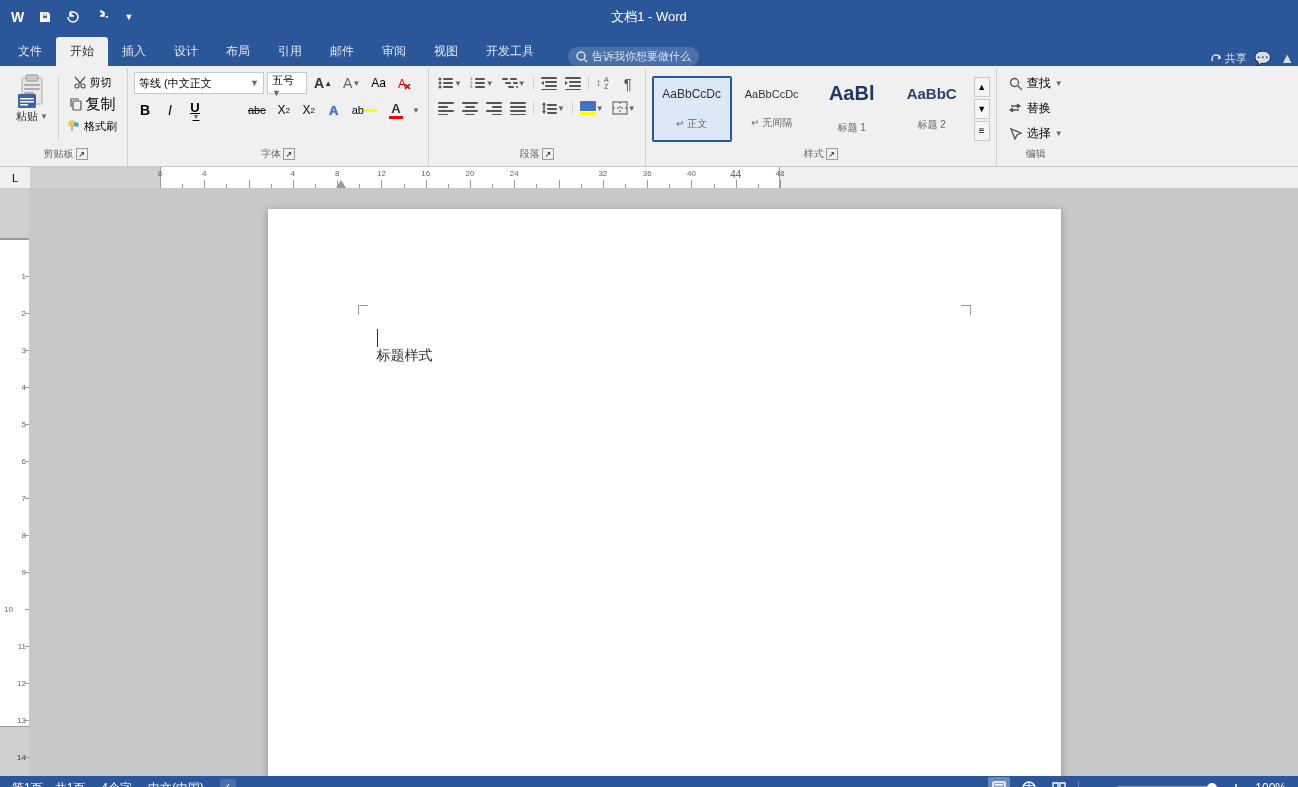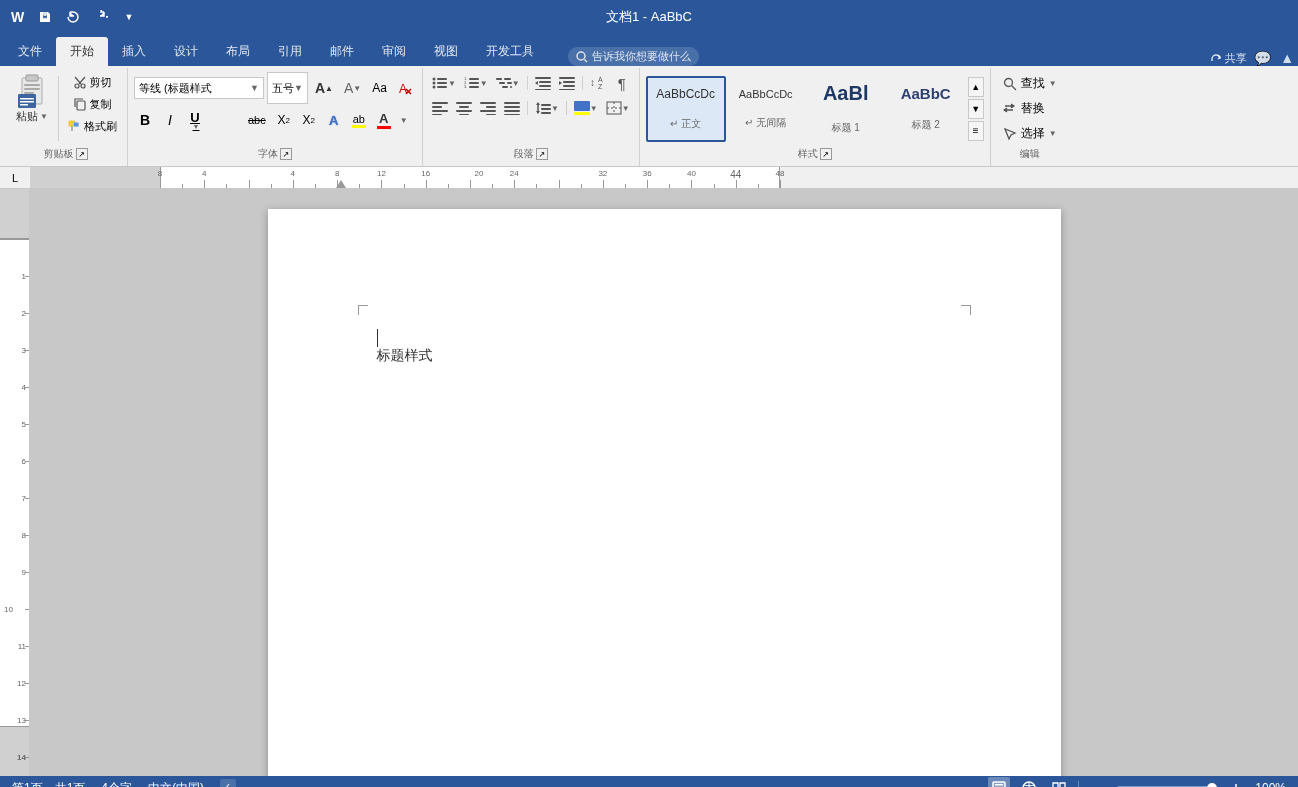--- a/index.html
+++ b/index.html
@@ -123,21 +123,21 @@
           <path d="M12 7a5 5 0 10-5-5h3"></path>
           <polyline points="10,2 10,6 6,6" fill="white" stroke="white"></polyline>
         </svg>
     </div>
     <div class="qat-btn">
       <span style="color:white;font-size:9px;">▼</span>
     </div>
   </div>
 
   <div id="title-center">
-    <span>文档1 - AaBbC</span>
+    <span>文档1 - Word</span>
   </div>
 
 </div>
 
 <div id="ribbon">
   <div id="ribbon-tabs">
     <div class="ribbon-tab">文件</div>
     <div class="ribbon-tab active">开始</div>
     <div class="ribbon-tab">插入</div>
     <div class="ribbon-tab">设计</div>
@@ -203,21 +203,21 @@
                 <line x1="2" y1="2" x2="8" y2="9"></line>
                 <line x1="12" y1="2" x2="6" y2="9"></line>
               </svg>
             <span style="font-size:11px;">剪切</span>
           </div>
           <div class="cb-btn" title="复制" style="display:flex;align-items:center;gap:3px;width:auto;padding:0 4px;">
             <svg width="14" height="14" viewBox="0 0 14 14" fill="none" stroke="#555" stroke-width="1.2">
                 <rect x="4" y="4" width="8" height="9" rx="1"></rect>
                 <path d="M2 10V2h8"></path>
               </svg>
-            <span style="font-size:11px;">复制</span>
+            <span style="font-size:15px;">复制</span>
           </div>
           <div class="cb-btn" title="格式刷" style="display:flex;align-items:center;gap:3px;width:auto;padding:0 4px;">
             <svg width="14" height="14" viewBox="0 0 14 14" fill="none" stroke="#555" stroke-width="1.2">
                 <rect x="2" y="2" width="6" height="5" rx="1" fill="#f4c842" stroke="#f4c842"></rect>
                 <path d="M5 7v5" stroke="#888"></path>
                 <path d="M7 4h4v3H7" fill="#4a9fd5" stroke="#4a9fd5"></path>
               </svg>
             <span style="font-size:11px;">格式刷</span>
           </div>
         </div>
@@ -226,24 +226,24 @@
         <span class="ribbon-group-label">剪贴板</span>
         <div class="group-expand">↗</div>
       </div>
     </div>
 
     <div class="ribbon-group" style="min-width:220px;">
       <div class="ribbon-group-content" style="flex-direction:column;gap:3px;">
 
         <div class="font-row">
           <div style="display:flex;align-items:center;border:1px solid #c8c8c8;background:white;height:22px;padding:0 4px;min-width:130px;cursor:pointer;">
-            <span style="font-size:11px;flex:1;">等线 (标题样式</span>
+            <span style="font-size:11px;flex:1;">等线 (中文正文</span>
             <span style="font-size:9px;color:#666;">▼</span>
           </div>
-          <div style="display:flex;align-items:center;border:1px solid #c8c8c8;background:white;height:32px;padding:0 4px;min-width:40px;cursor:pointer;">
+          <div style="display:flex;align-items:flex-start;border:1px solid #c8c8c8;background:white;height:22px;padding:0 4px;min-width:40px;cursor:pointer;flex-direction:column;">
             <span style="font-size:11px;flex:1;">五号</span>
             <span style="font-size:9px;color:#666;">▼</span>
           </div>
           <div class="font-btn" title="增大字体" style="font-size:14px;font-weight:bold;color:#333;">A<span style="font-size:8px;vertical-align:super;">▲</span></div>
           <div class="font-btn" title="减小字体" style="font-size:14px;color:#666;">A<span style="font-size:8px;vertical-align:super;">▼</span></div>
           <div class="font-btn" title="更改大小写">Aa</div>
           <div class="font-btn" title="清除格式">
             <svg width="14" height="14" viewBox="0 0 14 14" fill="none">
                 <text x="1" y="12" font-size="12" fill="#c00">A</text>
                 <line x1="8" y1="8" x2="13" y2="13" stroke="#c00" stroke-width="1.5"></line>
@@ -258,21 +258,21 @@
           <div class="font-btn underline" style="display:flex;flex-direction:column;align-items:center;">
             <span style="font-size:13px;text-decoration:underline;font-weight:bold;">U</span>
             <span class="dropdown-arrow" style="font-size:7px;margin-top:-2px;">▼</span>
           </div>
           <div class="font-btn" style="font-size:11px;text-decoration:line-through;margin-left:35px;">abc</div>
           <div class="font-btn" style="font-size:12px;">X<span style="font-size:8px;vertical-align:sub;">2</span></div>
           <div class="font-btn" style="font-size:12px;">X<span style="font-size:8px;vertical-align:super;">2</span></div>
           <div class="font-btn">
             <span style="font-size:13px;background:linear-gradient(to bottom, #4472c4, #4472c4);-webkit-background-clip:text;color:#4472c4;font-weight:bold;text-shadow: 0 0 2px rgba(68,114,196,0.5);">A</span>
           </div>
-          <div class="font-btn" style="display:flex;flex-direction:column;align-items:center;gap:0;">
+          <div class="font-btn" style="display:flex;flex-direction:row;align-items:center;gap:0;">
             <span style="font-size:11px;">ab</span>
             <div style="width:14px;height:3px;background:#ffff00;"></div>
           </div>
           <div class="font-btn" style="display:flex;flex-direction:column;align-items:center;gap:0;">
             <span style="font-size:13px;font-weight:bold;color:#333;">A</span>
             <div style="width:14px;height:3px;background:#FF0000;"></div>
           </div>
           <div class="font-btn" style="font-size:8px;color:#666;min-width:10px;padding:0 1px;">▼</div>
         </div>
       </div>
@@ -533,21 +533,21 @@
         <div style="position: absolute; bottom: 0px; left: 307.143px; width: 1px; height: 8px; background: rgb(153, 153, 153);"></div>
         <div style="position: absolute; top: 2px; left: 307.143px; font-size: 8px; color: rgb(102, 102, 102); transform: translateX(-50%);">8</div>
         <div style="position: absolute; bottom: 0px; left: 329.286px; width: 1px; height: 4px; background: rgb(153, 153, 153);"></div>
         <div style="position: absolute; bottom: 0px; left: 351.429px; width: 1px; height: 8px; background: rgb(153, 153, 153);"></div>
         <div style="position: absolute; top: 2px; left: 351.429px; font-size: 8px; color: rgb(102, 102, 102); transform: translateX(-50%);">12</div>
         <div style="position: absolute; bottom: 0px; left: 373.571px; width: 1px; height: 4px; background: rgb(153, 153, 153);"></div>
         <div style="position: absolute; bottom: 0px; left: 395.714px; width: 1px; height: 8px; background: rgb(153, 153, 153);"></div>
         <div style="position: absolute; top: 2px; left: 395.714px; font-size: 8px; color: rgb(102, 102, 102); transform: translateX(-50%);">16</div>
         <div style="position: absolute; bottom: 0px; left: 417.857px; width: 1px; height: 4px; background: rgb(153, 153, 153);"></div>
         <div style="position: absolute; bottom: 0px; left: 440px; width: 1px; height: 8px; background: rgb(153, 153, 153);"></div>
-        <div style="position: absolute; top: 2px; left: 440px; font-size: 8px; color: rgb(102, 102, 102); transform: translateX(-50%); margin-left: 9px;">20</div>
+        <div style="position: absolute; top: 2px; left: 440px; font-size: 8px; color: rgb(102, 102, 102); transform: translateX(-50%);">20</div>
         <div style="position: absolute; bottom: 0px; left: 462.143px; width: 1px; height: 4px; background: rgb(153, 153, 153);"></div>
         <div style="position: absolute; bottom: 0px; left: 484.286px; width: 1px; height: 8px; background: rgb(153, 153, 153);"></div>
         <div style="position: absolute; top: 2px; left: 484.286px; font-size: 8px; color: rgb(102, 102, 102); transform: translateX(-50%);">24</div>
         <div style="position: absolute; bottom: 0px; left: 506.429px; width: 1px; height: 4px; background: rgb(153, 153, 153);"></div>
         <div style="position: absolute; bottom: 0px; left: 528.571px; width: 1px; height: 8px; background: rgb(153, 153, 153);"></div>
         <div style="position: absolute; top: 2px; left: 528.571px; font-size: 12px; color: rgb(102, 102, 102); transform: translateX(-50%); margin-top: 40px;">28</div>
         <div style="position: absolute; bottom: 0px; left: 550.714px; width: 1px; height: 4px; background: rgb(153, 153, 153);"></div>
         <div style="position: absolute; bottom: 0px; left: 572.857px; width: 1px; height: 8px; background: rgb(153, 153, 153);"></div>
         <div style="position: absolute; top: 2px; left: 572.857px; font-size: 8px; color: rgb(102, 102, 102); transform: translateX(-50%);">32</div>
         <div style="position: absolute; bottom: 0px; left: 595px; width: 1px; height: 4px; background: rgb(153, 153, 153);"></div>

